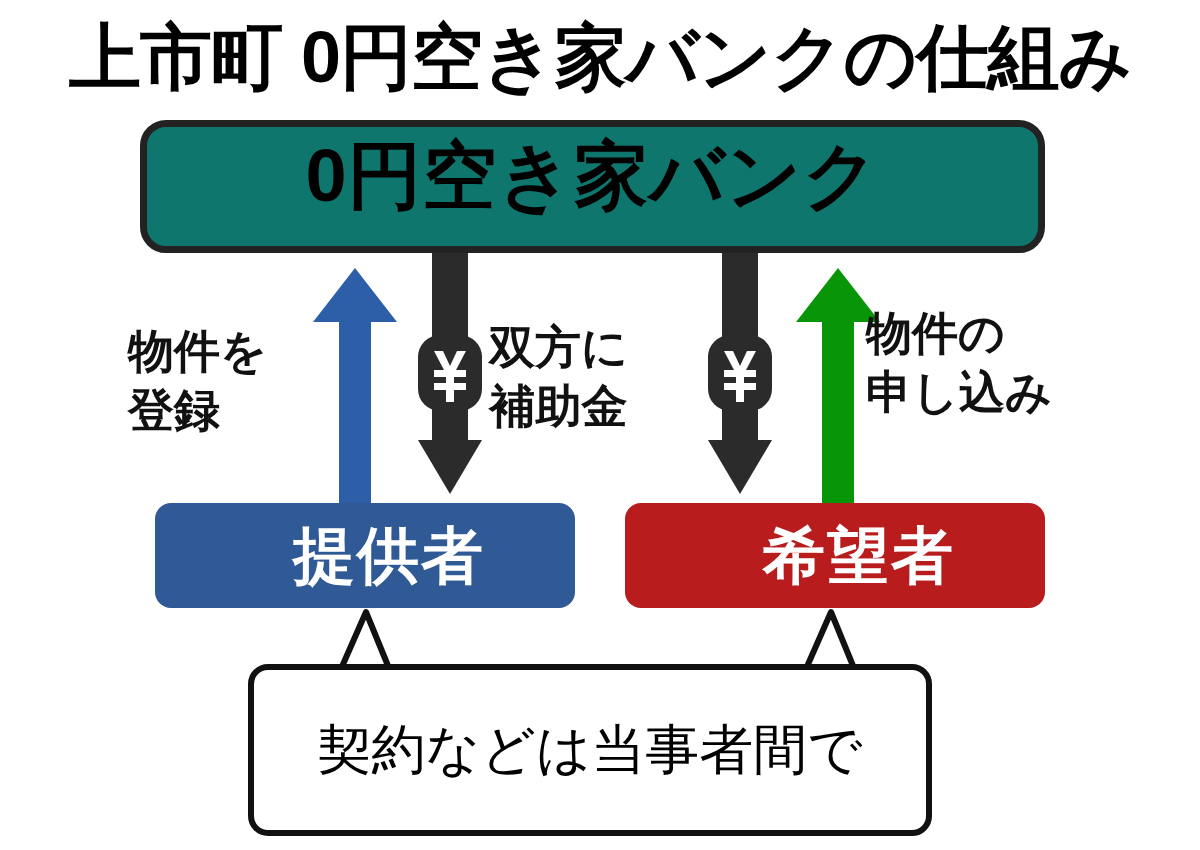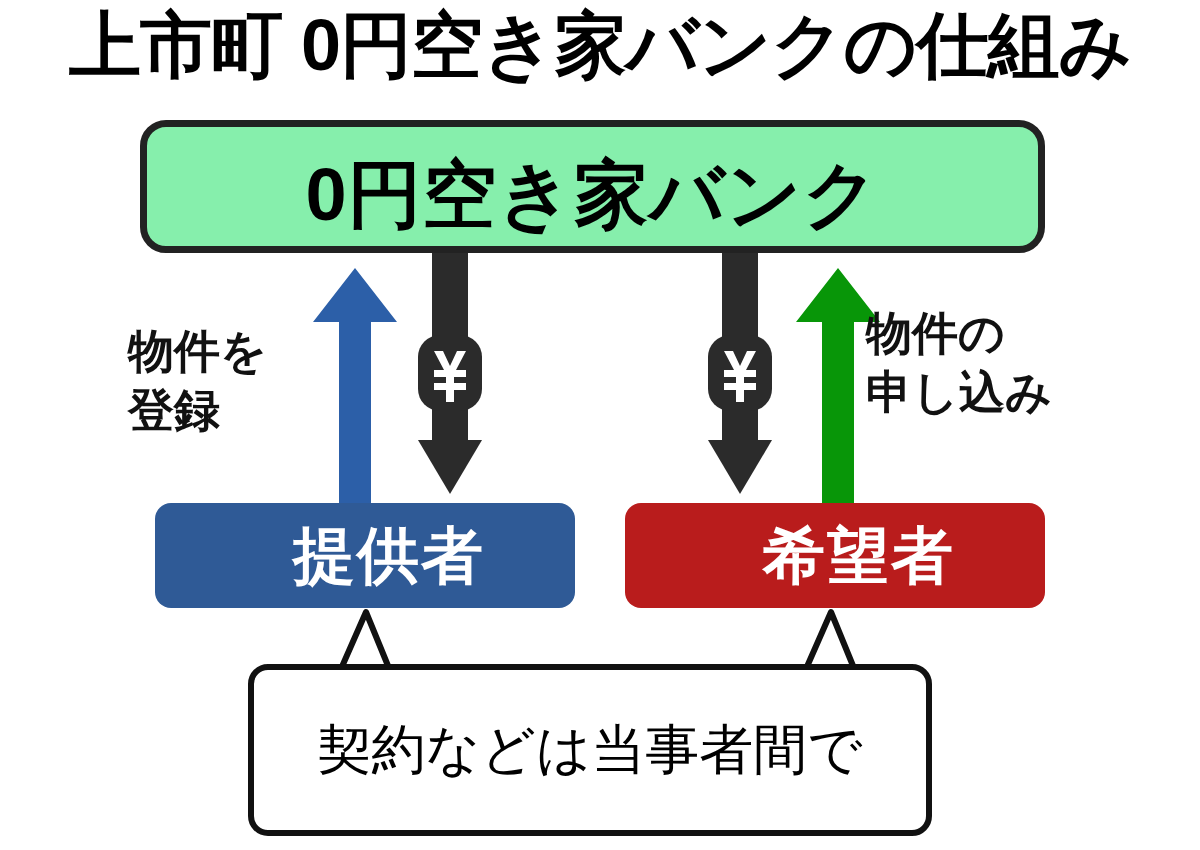--- a/index.html
+++ b/index.html
@@ -17,44 +17,44 @@
     width: 1200px;
     height: 850px;
     background: #ffffff;
     overflow: hidden;
   }
 
   
   .title {
     position: absolute;
     left: 0;
-    top: 8px;
+    top: 20px;
     width: 1200px;
     text-align: center;
     font-size: 72px;
     line-height: 1.05;
     font-weight: 700;
     letter-spacing: -1px;
     color: #000000;
     white-space: nowrap;
   }
 
   
   .bank-box {
     position: absolute;
     left: 140px;
     top: 120px;
     width: 905px;
     height: 133px;
     box-sizing: border-box;
     border: 7px solid #222222;
     border-radius: 26px;
-    background: #86efac;
+    background: #0f766e;
     display: flex;
-    align-items: flex-end;
+    align-items: flex-start;
     justify-content: center;
   }
   .bank-box-label {
     font-size: 74px;
     font-weight: 700;
     letter-spacing: 1px;
     color: #000000;
     white-space: nowrap;
   }
 
@@ -191,20 +191,22 @@
   <div class="person-box" id="provider-box">
     <div class="person-box-label">提供者</div>
   </div>
 
   <div class="person-box" id="seeker-box">
     <div class="person-box-label">希望者</div>
   </div>
 
   <div class="flow-label" id="label-register">物件を
 登録</div>
+  <div class="flow-label" id="label-subsidy">双方に
+補助金</div>
   <div class="flow-label" id="label-apply">物件の
 申し込み</div>
 
   <div class="callout-box">
     <div class="callout-line">契約などは当事者間で</div>
   </div>
 
 </div>
 
 </body></html>

